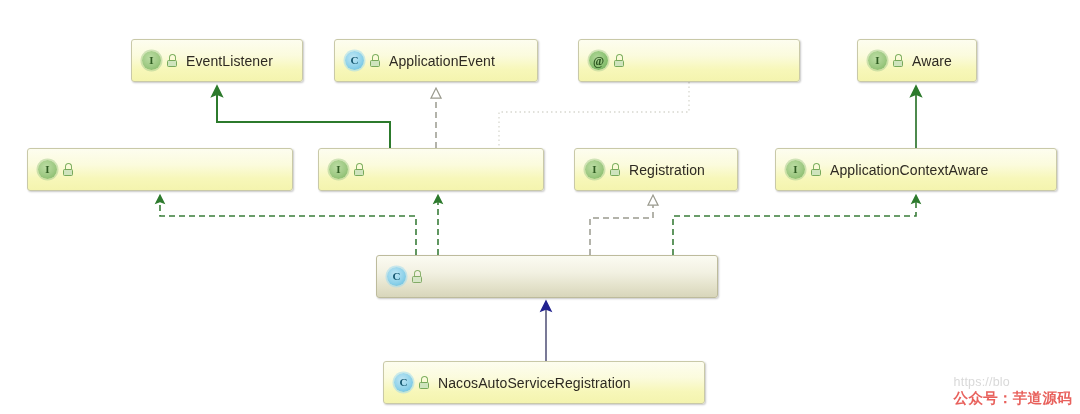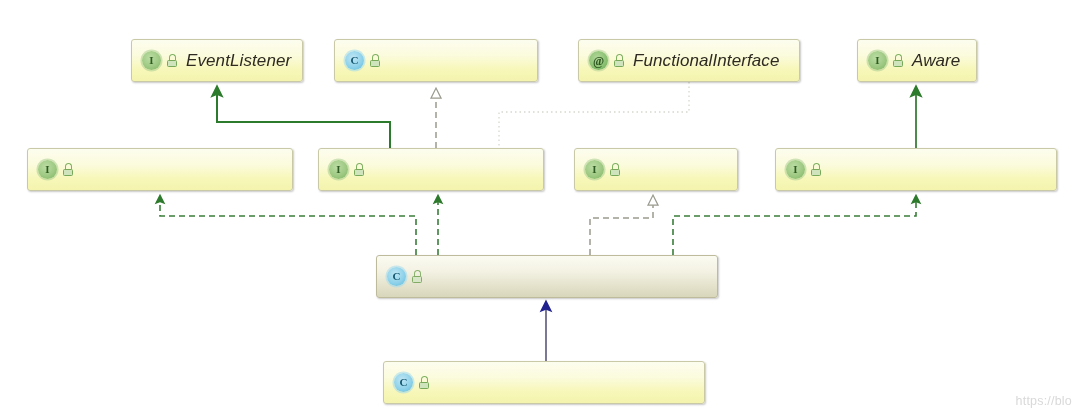--- a/index.html
+++ b/index.html
@@ -42,24 +42,23 @@
     box-shadow: 1px 1px 2px rgba(0,0,0,0.22);
     padding: 0 12px 0 10px;
     white-space: nowrap;
   }
   .node.selected {
     background: linear-gradient(180deg, #fbfbf2 0%, #f2f1e2 40%, #e2e0c8 78%, #d8d6bb 100%);
     border-color: #bdbb9c;
   }
 
   .node-label {
-    font-size: 17px;
+    font-size: 14px;
     color: #2e2a22;
     letter-spacing: 0.1px;
-    font-style: italic;
   }
 
   
   .stereo {
     width: 19px;
     height: 19px;
     border-radius: 50%;
     flex: 0 0 auto;
     margin-right: 5px;
     display: flex;
@@ -186,29 +185,29 @@
     </span>
     <span class="node-label">EventListener</span>
   </div>
 
   <div class="node" style="left:334px; top:39px; width:204px; height:43px;">
     <span class="stereo cls">C</span>
     <span class="lock">
       <span class="shackle"></span>
         <span class="body"></span>
     </span>
+    <span class="node-label">ApplicationEvent</span>
   </div>
 
   <div class="node" style="left:578px; top:39px; width:222px; height:43px;">
     <span class="stereo anno">@</span>
     <span class="lock">
       <span class="shackle"></span>
         <span class="body"></span>
     </span>
-    <span class="node-label">FunctionalInterface</span>
   </div>
 
   <div class="node" style="left:857px; top:39px; width:120px; height:43px;">
     <span class="stereo iface">I</span>
     <span class="lock">
       <span class="shackle"></span>
         <span class="body"></span>
     </span>
     <span class="node-label">Aware</span>
   </div>
@@ -228,43 +227,47 @@
         <span class="body"></span>
     </span>
   </div>
 
   <div class="node" style="left:574px; top:148px; width:164px; height:43px;">
     <span class="stereo iface">I</span>
     <span class="lock">
       <span class="shackle"></span>
         <span class="body"></span>
     </span>
+    <span class="node-label">Registration</span>
   </div>
 
   <div class="node" style="left:775px; top:148px; width:282px; height:43px;">
     <span class="stereo iface">I</span>
     <span class="lock">
       <span class="shackle"></span>
         <span class="body"></span>
     </span>
+    <span class="node-label">ApplicationContextAware</span>
   </div>
 
   <div class="node selected" style="left:376px; top:255px; width:342px; height:43px;">
     <span class="stereo cls">C</span>
     <span class="lock">
       <span class="shackle"></span>
         <span class="body"></span>
     </span>
   </div>
 
   <div class="node" style="left:383px; top:361px; width:322px; height:43px;">
     <span class="stereo cls">C</span>
     <span class="lock">
       <span class="shackle"></span>
         <span class="body"></span>
     </span>
+    <span class="node-label">NacosAutoServiceRegistration</span>
   </div>
 
   <div id="watermark">
     <span id="wm-url">https://blo</span>
+    <span id="wm-text">公众号：芋道源码</span>
   </div>
 
 </div>
 
 </body></html>

